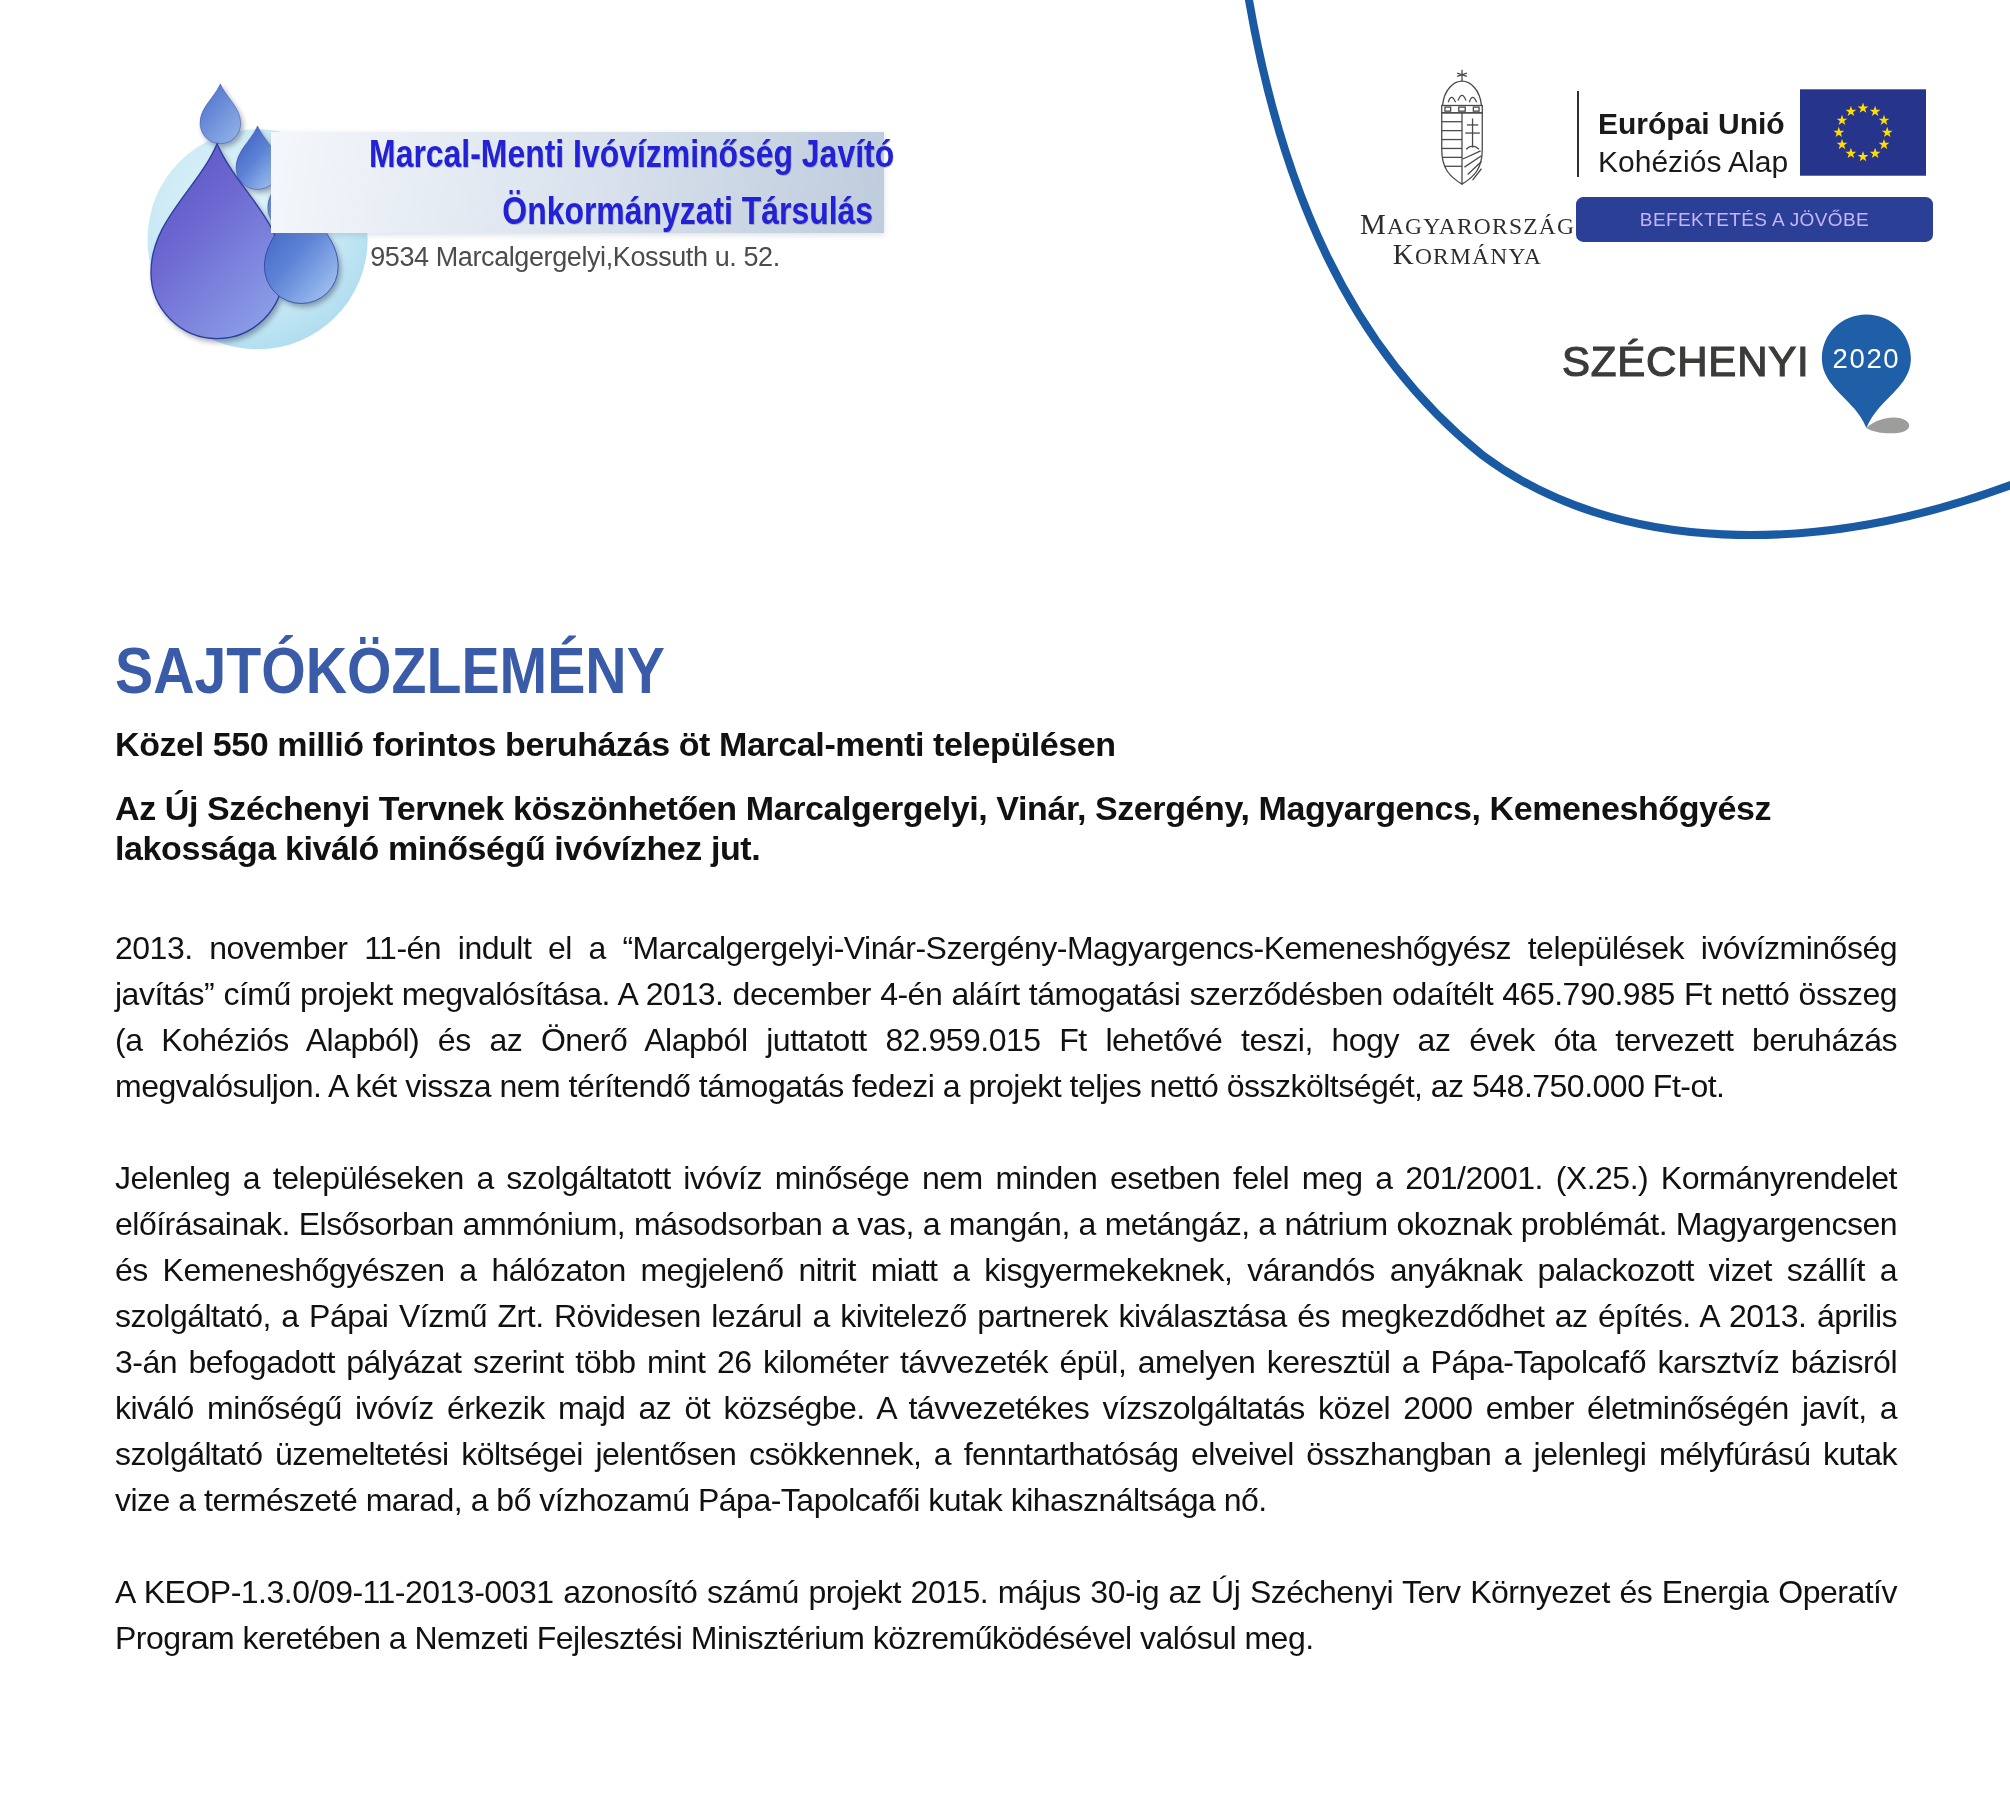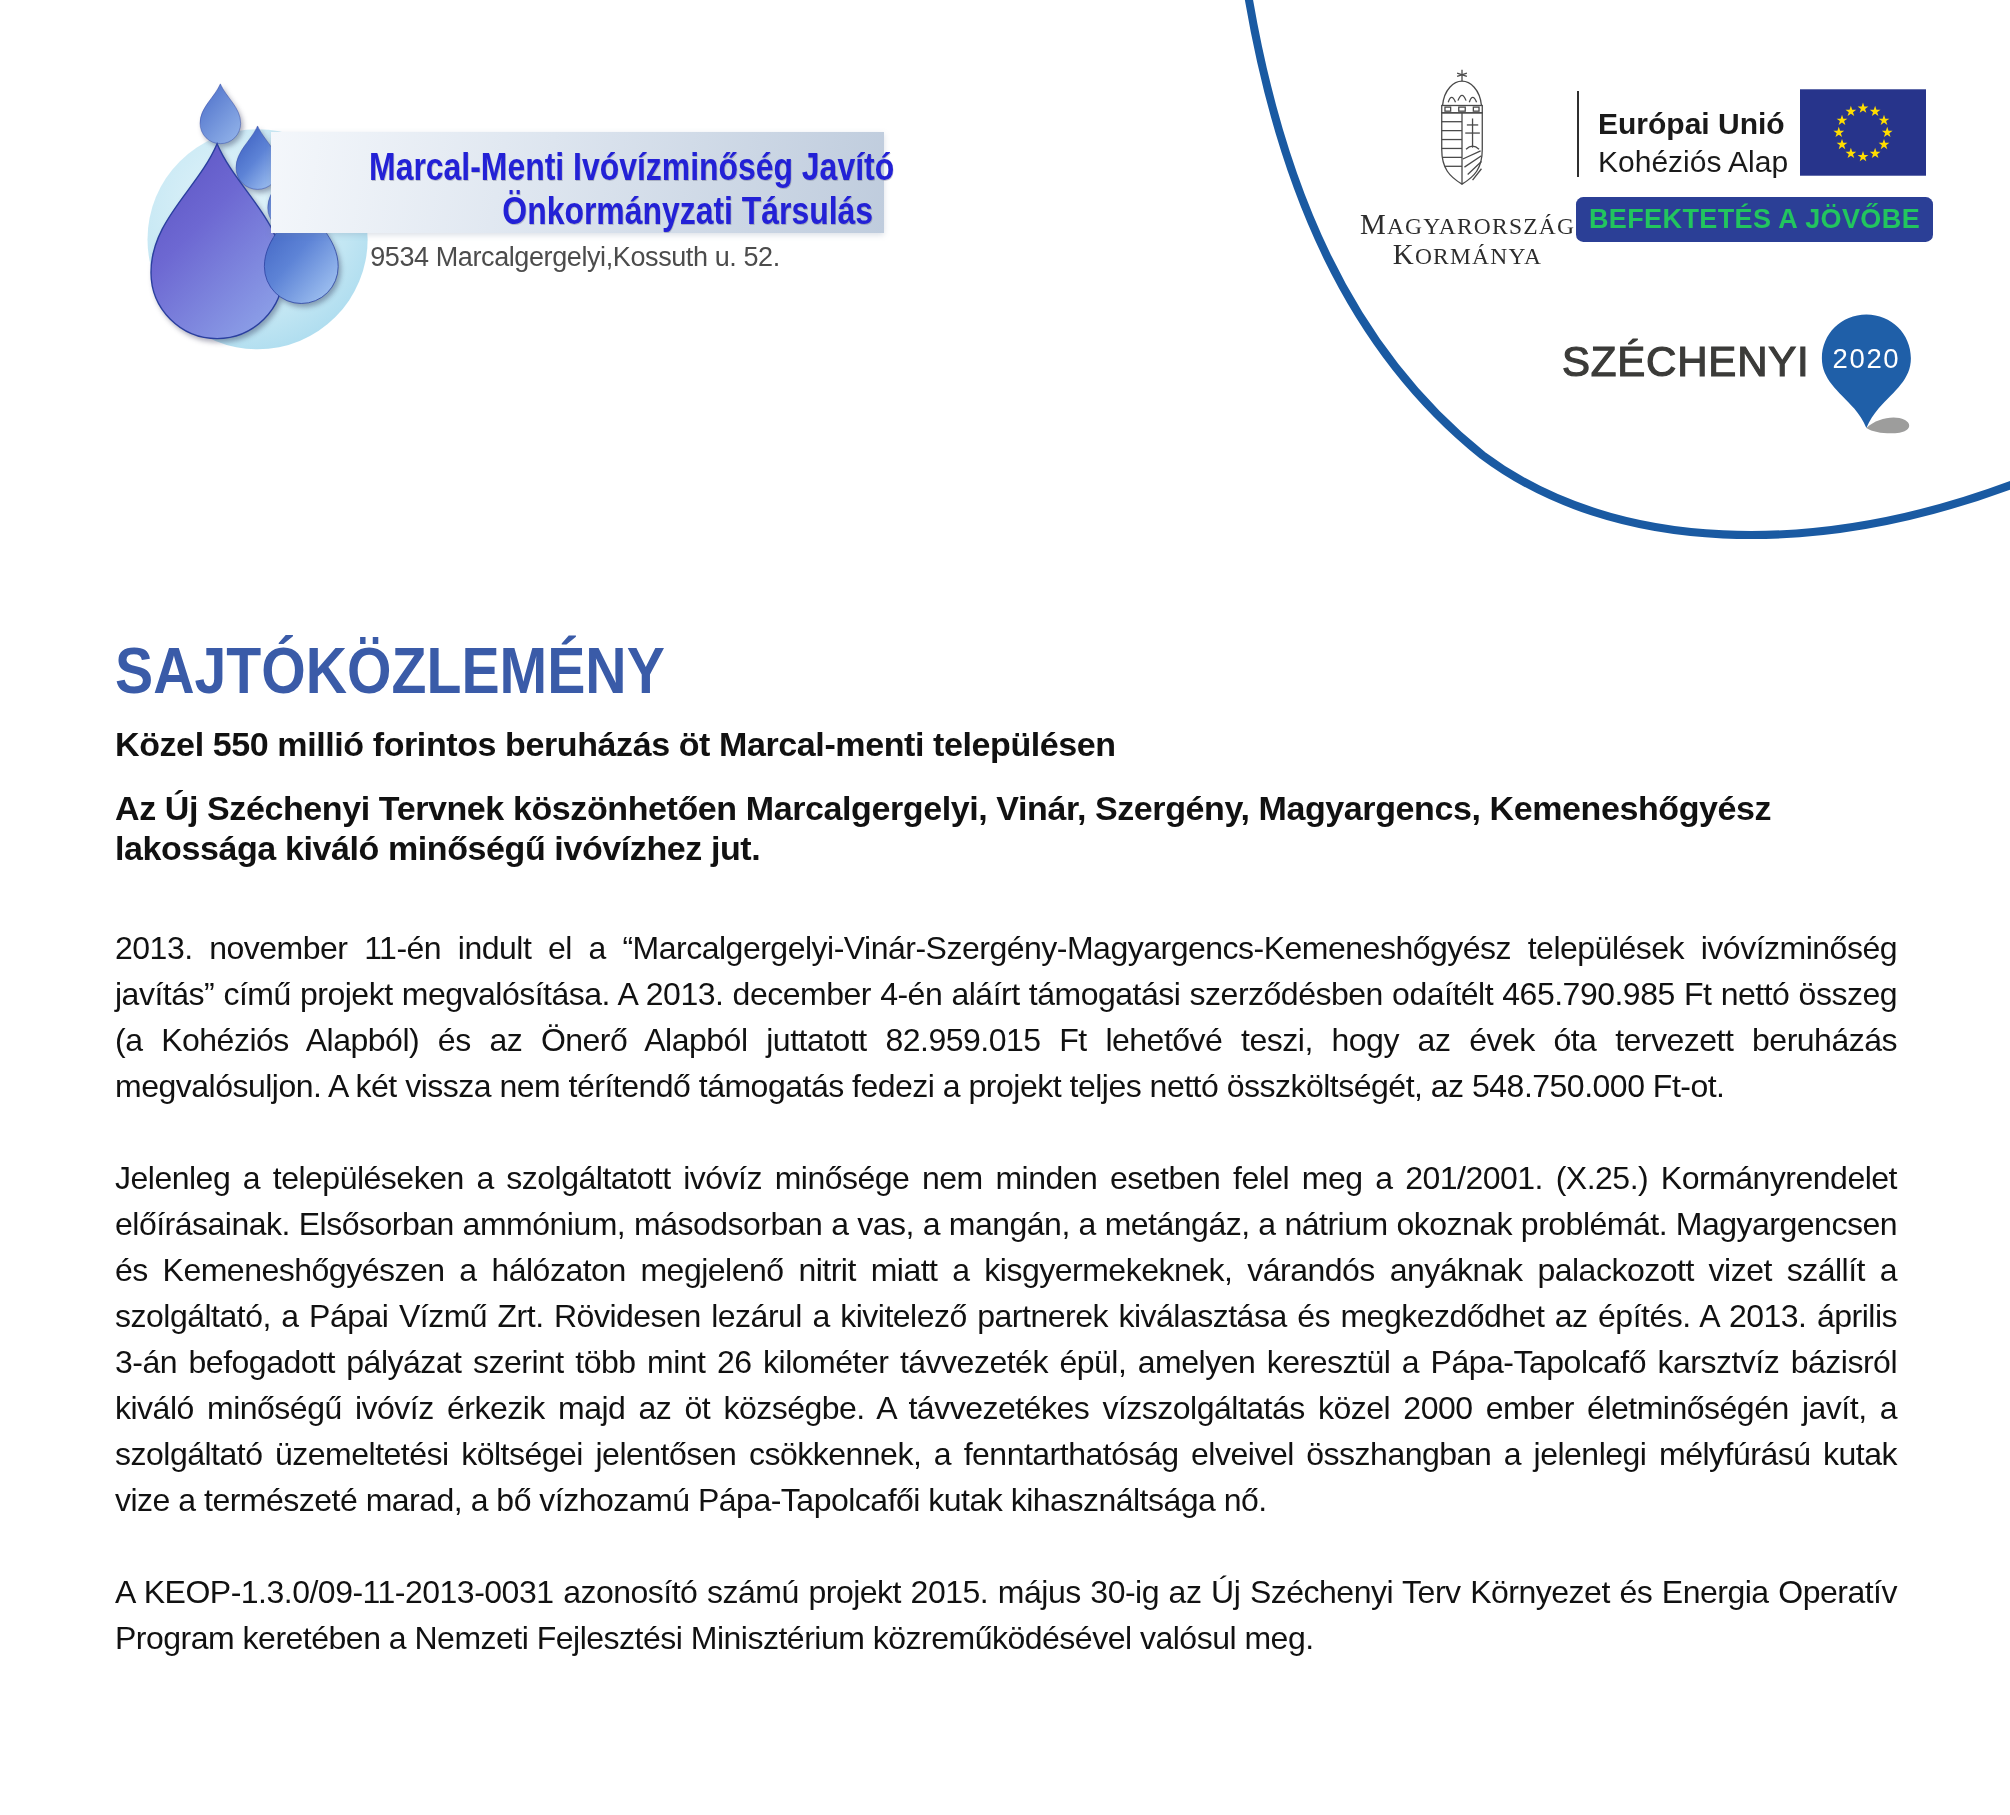--- a/index.html
+++ b/index.html
@@ -9,21 +9,21 @@
   
   #curve-svg{position:absolute;left:0;top:0;pointer-events:none;}
 
   
   #drops-logo{position:absolute;left:81px;top:45px;}
 
   
   .org-band{position:absolute;left:271px;top:132px;width:613px;height:101px;
             background:linear-gradient(100deg,#f4f7fb 0%,#dde5ef 45%,#bfccdd 100%);
             box-shadow:0 2.4px 5.7px rgba(110,130,160,.25);
-            display:flex;flex-direction:column;justify-content:flex-end;}
+            display:flex;flex-direction:column;justify-content:space-between;}
   .org-line{ text-align:right;padding-right:13px;font-weight:bold;font-size:38px;line-height:44px;
              color:#2321d6;transform:scaleX(.84);transform-origin:100% 50%;white-space:nowrap;
              text-shadow:0.8px 0.8px 0 rgba(60,60,90,.28);}
   .org-address{position:absolute;left:271px;top:242px;width:608px;text-align:center;
                font-size:27px;color:#4c4c4c;letter-spacing:-0.4px;}
 
   
   #coat-svg{position:absolute;left:1432px;top:68px;}
   .gov-name{position:absolute;left:1346px;top:211px;width:243px;text-align:center;
             font-family:"Liberation Serif",serif;color:#2d2d2d;}
@@ -33,21 +33,21 @@
   .vdivider{position:absolute;left:1577px;top:91px;width:2.4px;height:86px;background:#2f2f2f;}
 
   .eu-text{position:absolute;left:1598px;top:105px;}
   .eu-text .l1{font-size:30px;font-weight:bold;color:#1a1a1a;line-height:38px;}
   .eu-text .l2{font-size:30px;color:#1a1a1a;line-height:38px;}
 
   #eu-flag{position:absolute;left:1800px;top:89px;}
 
   .invest-box{position:absolute;left:1576px;top:197px;width:357px;height:45px;border-radius:7.3px;
               background:#2b3f96;display:flex;align-items:center;justify-content:center;}
-  .invest-box span{color:#22c55e;font-weight:bold;font-size:27px;letter-spacing:0.4px;white-space:nowrap;}
+  .invest-box span{color:#c4b5fd;font-weight:normal;font-size:19px;letter-spacing:0.4px;white-space:nowrap;}
 
   
   .szechenyi{position:absolute;left:1562px;top:338px;font-size:42px;font-weight:normal;color:#3b3b39;
              -webkit-text-stroke:1.2px #3b3b39;letter-spacing:0.8px;white-space:nowrap;}
   #pin-svg{position:absolute;left:1820px;top:313px;}
 
   
   .article{position:absolute;left:115px;top:637px;width:1782px;color:#111;}
   .article h1{margin:0 0 19.4px 0;font-size:65px;line-height:68px;font-weight:bold;color:#3a5ba8;
               transform:scaleX(.88);transform-origin:0 50%;letter-spacing:0;white-space:nowrap;}

